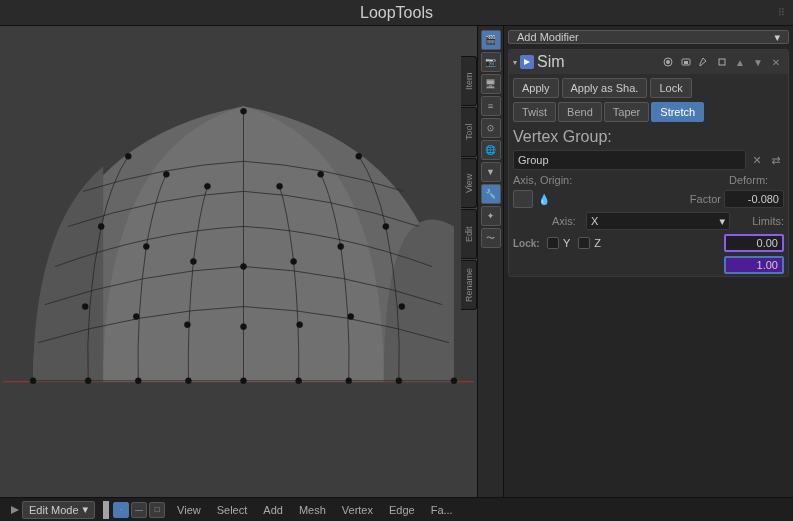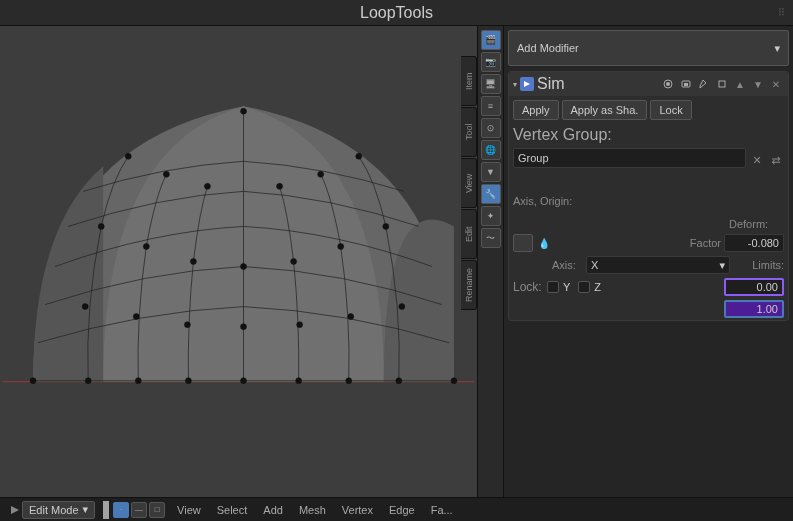--- a/index.html
+++ b/index.html
@@ -97,21 +97,21 @@
     
     .modifier-panel {
       padding: 4px;
       display: flex;
       flex-direction: column;
       gap: 3px;
     }
 
     .add-modifier-row {
       display: flex;
-      height: 36px;
+      height: 14px;
       margin-bottom: 2px;
     }
     .add-modifier-btn {
       flex: 1;
       background: #3a3a3a;
       border: 1px solid #555;
       border-radius: 2px;
       color: #ccc;
       font-size: 11px;
       display: flex;
@@ -222,21 +222,21 @@
     .section-row {
       display: flex;
       align-items: flex-start;
       padding: 2px 4px;
       color: #aaa;
       font-size: 16px;
     }
 
     .group-row {
       display: flex;
-      align-items: flex-end;
+      align-items: center;
       padding: 2px 4px;
       gap: 3px;
     }
     .group-field {
       flex: 1;
       height: 20px;
       background: #1e1e1e;
       border: 1px solid #3a3a3a;
       border-radius: 2px;
       padding: 0 4px;
@@ -330,21 +330,21 @@
       justify-content: flex-end;
     }
 
     
     .lock-row {
       display: flex;
       align-items: center;
       padding: 2px 4px;
       gap: 4px;
     }
-    .lock-label { color: #888; font-size: 12px; min-width: 30px; }
+    .lock-label { color: #888; font-size: 10px; min-width: 30px; font-weight: bold; }
     .checkbox {
       width: 12px; height: 12px;
       background: #1e1e1e;
       border: 1px solid #555;
       border-radius: 2px;
       display: inline-flex;
       align-items: center;
       justify-content: center;
     }
     .checkbox-label { color: #ccc; font-size: 11px; }
@@ -583,33 +583,39 @@
             <div class="mod-icon-btn">✕</div>
           </div>
         </div>
 
         <div class="apply-row">
           <button class="apply-btn">Apply</button>
           <button class="apply-btn">Apply as Sha.</button>
           <button class="apply-btn">Lock</button>
         </div>
 
+        <div class="tab-row">
+          <button class="tab-btn">Twist</button>
+          <button class="tab-btn">Bend</button>
+          <button class="tab-btn">Taper</button>
+          <button class="tab-btn active">Stretch</button>
+        </div>
 
         <div class="section-row">
           <span>Vertex Group:</span>
         </div>
         <div class="group-row">
           <div class="group-field">Group</div>
           <div class="group-x-btn">✕</div>
           <div class="group-swap-btn">⇄</div>
         </div>
 
         <div style="display:flex; padding: 2px 4px; align-items:center;">
           <span class="prop-label" style="flex:1;">Axis, Origin:</span>
-          <span class="prop-label" style="min-width:55px;text-align:center;margin-top:46px;">Deform:</span>
+          <span class="prop-label" style="min-width:55px;text-align:center;">Deform:</span>
         </div>
 
         <div style="display:flex; padding: 2px 4px; align-items:center; gap:3px;">
           <div class="color-swatch"></div>
           <div class="eyedropper-btn">💧</div>
           <div style="flex:1;"></div>
           <span style="color:#888;font-size:11px;min-width:40px;text-align:right;">Factor</span>
           <div class="deform-factor">-0.080</div>
         </div>
 

